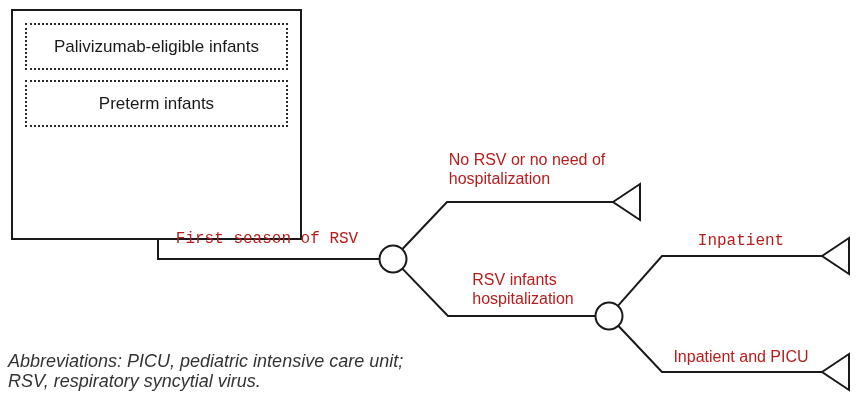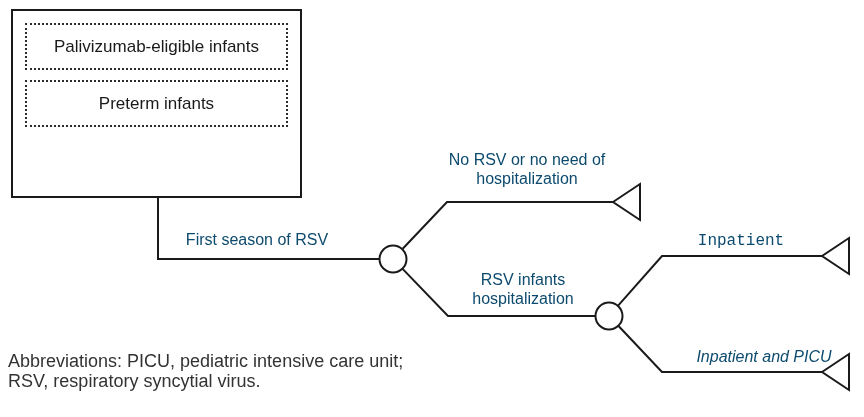--- a/index.html
+++ b/index.html
@@ -38,21 +38,21 @@
     fill: #ffffff;
     stroke: #1a1a1a;
     stroke-width: 2;
     stroke-linejoin: miter;
   }
   .pop-box {
     position: absolute;
     left: 11px;
     top: 9px;
     width: 291px;
-    height: 189px;
+    height: 231px;
     border: 2px solid #1a1a1a;
     box-sizing: border-box;
     background: #ffffff;
   }
   .pop-item {
     position: absolute;
     left: 12px;
     width: 263px;
     height: 47px;
     border: 2px dotted #2b2b2b;
@@ -65,36 +65,36 @@
     text-align: center;
   }
   .pop-item-1 { top: 12px; }
   .pop-item-2 { top: 69px; }
   .pop-item-3 { top: 126px; }
   .lbl {
     position: absolute;
     transform: translateX(-50%);
     font-size: 16px;
     line-height: 19px;
-    text-align: center;
     white-space: pre-line;
-    color: #0c4a6e;
+    color: #b91c1c;
   }
-  .lbl-first-season { left: 257px; top: 230px; white-space: nowrap; }
+  .lbl-first-season { left: 267px; top: 230px; white-space: nowrap; font-family: Liberation Mono, monospace; }
   .lbl-strategy     { left: 267px; top: 277px; line-height: 20px; }
   .lbl-no-rsv       { left: 527px; top: 150px; }
   .lbl-rsv-hosp     { left: 523px; top: 270px; }
   .lbl-inpatient    { left: 741px; top: 232px; white-space: nowrap; font-family: Liberation Mono, monospace; }
-  .lbl-picu         { left: 764px; top: 347px; white-space: nowrap; font-style: italic; }
+  .lbl-picu         { left: 741px; top: 347px; white-space: nowrap; }
   .footnote {
     position: absolute;
     left: 8px;
     top: 351px;
     font-size: 18px;
     line-height: 20px;
+    font-style: italic;
     color: #333333;
     white-space: pre-line;
   }
 </style>
 </head>
 <body>
 
 <div class="canvas">
 
   <svg class="lines" viewBox="0 0 864 417" aria-hidden="true">

